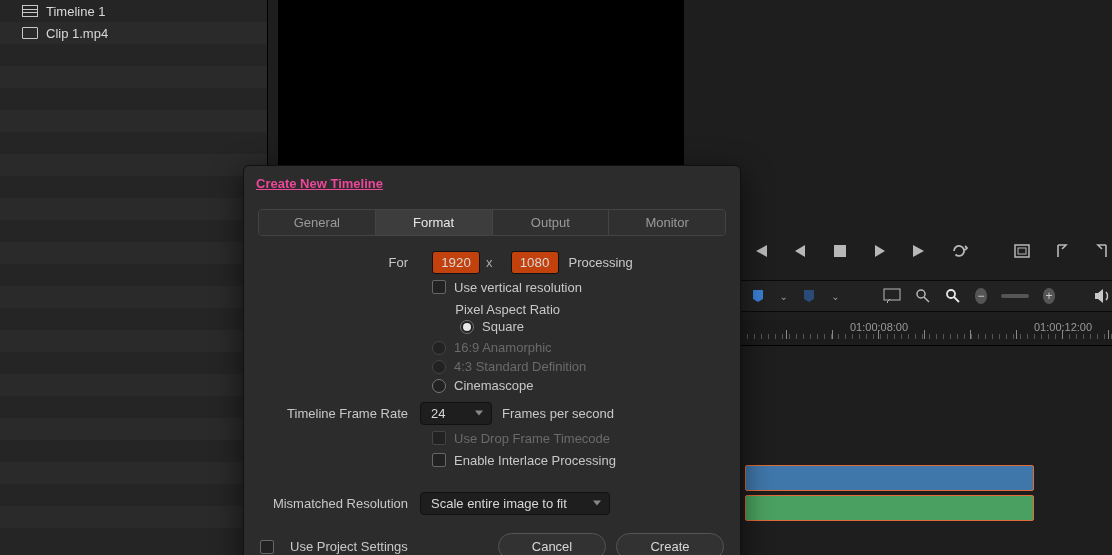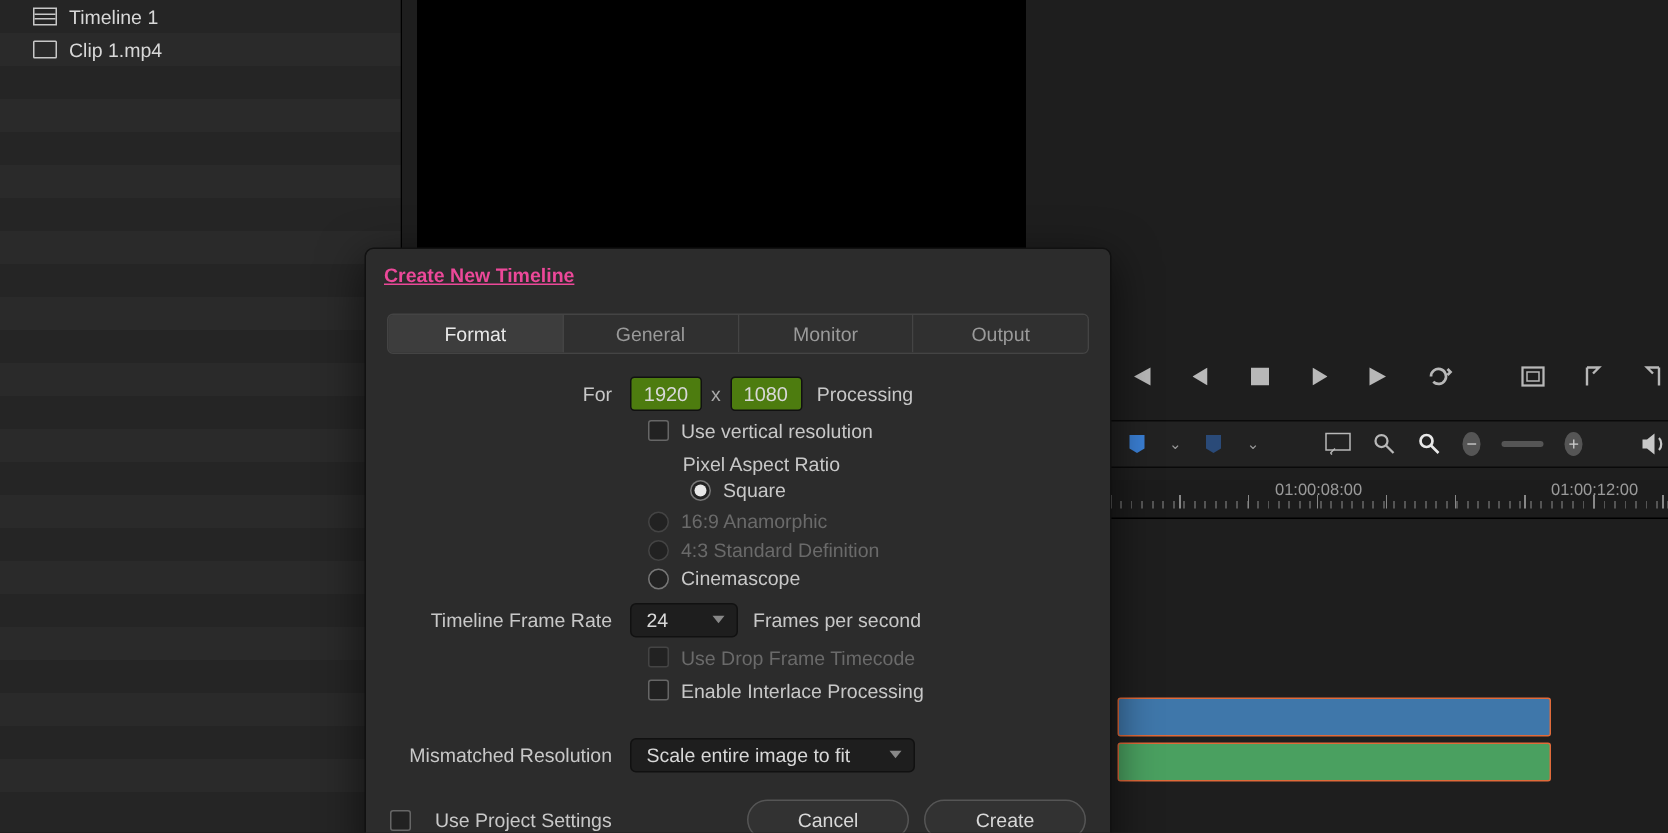--- a/index.html
+++ b/index.html
@@ -49,21 +49,21 @@
 .tab { flex:1; text-align:center; padding: 5px 0; background:#303030; color:#9a9a9a; cursor:pointer; border-right:1px solid #444; }
 .tab:last-child { border-right:none; }
 .tab.active { background:#3d3d3d; color:#e8e8e8; }
 
 .form { padding: 0 16px 4px 16px; }
 .row { display:flex; align-items:center; min-height: 24px; margin-bottom: 2px; }
 .label { width: 160px; text-align:right; padding-right: 12px; color:#c8c8c8; }
 .select { background:#1e1e1e; border:1px solid #111; border-radius:4px; padding: 3px 24px 3px 10px; color:#d8d8d8; position:relative; min-width:90px; }
 .select.wide { min-width: 190px; }
 .select::after { content:""; position:absolute; right:8px; top:50%; width:0;height:0;border-left:4px solid transparent;border-right:4px solid transparent;border-top:5px solid #888; transform:translateY(-50%); }
-.num-input { width:48px; background:#4d7c0f; border:1px solid #111; border-radius:3px; padding:3px 6px; color:#d8d8d8; text-align:center; }
+.num-input { width:48px; background:#c2410c; border:1px solid #111; border-radius:3px; padding:3px 6px; color:#d8d8d8; text-align:center;margin-left:12px; }
 .x-sep { margin: 0 6px; color:#aaa; }
 .proc-label { margin-left: 10px; color:#c8c8c8; }
 .check { width:14px; height:14px; border:1px solid #666; border-radius:2px; background:#222; margin-right:8px; flex-shrink:0; }
 .chk-row { display:flex; align-items:center; margin-left: 172px; color:#c8c8c8; min-height:22px; }
 .chk-row.disabled { color:#6a6a6a; }
 .chk-row.disabled .check { border-color:#444; }
 
 .radio { width:14px; height:14px; border-radius:50%; border:1px solid #777; margin-right:8px; flex-shrink:0; position:relative; background:#222; }
 .radio.sel::after { content:""; position:absolute; inset:2px; border-radius:50%; background:#e8e8e8; }
 .radio.dis { border-color:#444; }
@@ -219,24 +219,24 @@
 
 <div class="tl-area">
   <div class="tl-clip clip-blue"></div>
   <div class="tl-clip clip-green"></div>
 </div>
 
 <div class="dialog">
   <div class="dialog-title">Create New Timeline</div>
 
   <div class="tabs">
+    <div class="tab">General</div>
     <div class="tab active">Format</div>
-    <div class="tab">General</div>
+    <div class="tab">Output</div>
     <div class="tab">Monitor</div>
-    <div class="tab">Output</div>
   </div>
 
   <div class="form">
 
     <div class="row">
       <div class="label" style="padding-right:12px;">For</div>
       <input class="num-input" value="1920" style="">
       <span class="x-sep">x</span>
       <input class="num-input" value="1080" style="">
       <span class="proc-label">Processing</span>

